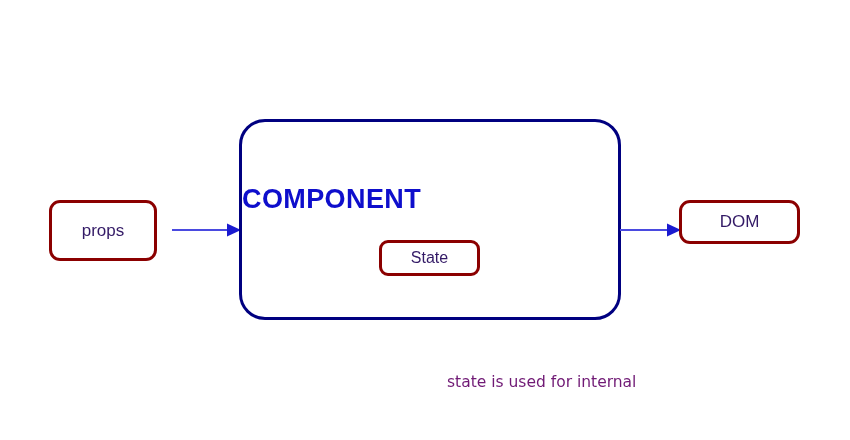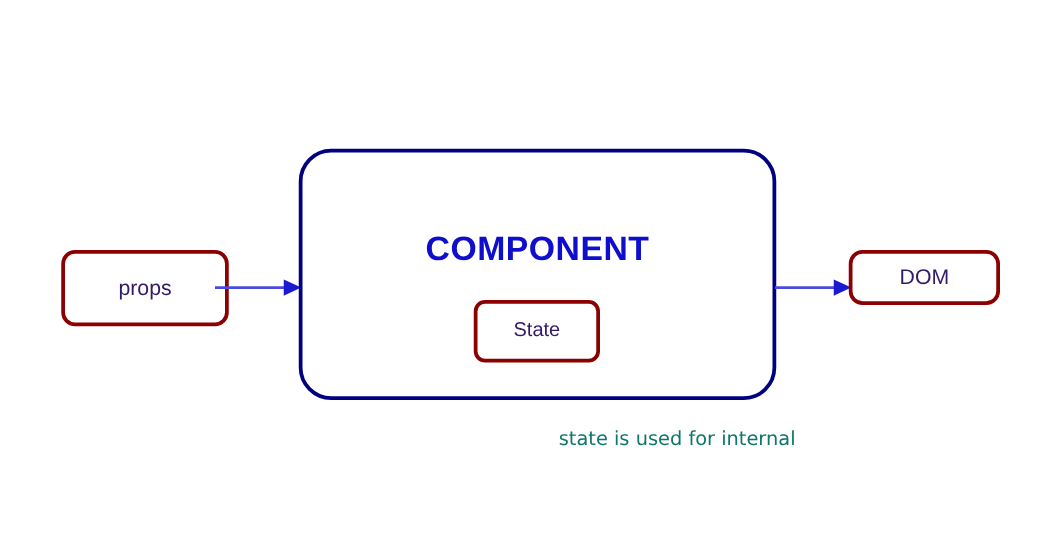--- a/index.html
+++ b/index.html
@@ -34,36 +34,36 @@
     border: 3px solid #8b0000;
     border-radius: 11px;
     color: #331a66;
     font-size: 17px;
     font-family: "Liberation Sans", sans-serif;
   }
 
   #props-node {
     left: 49px;
     top: 200px;
-    width: 134px;
+    width: 108px;
     height: 61px;
   }
 
   #dom-node {
     left: 679px;
     top: 200px;
     width: 121px;
     height: 44px;
   }
 
   #state-node {
     left: 379px;
     top: 240px;
     width: 101px;
-    height: 50px;
+    height: 36px;
     border-radius: 9px;
     font-size: 16px;
   }
 
   
   #component-node {
     position: absolute;
     box-sizing: border-box;
     left: 239px;
     top: 119px;
@@ -72,21 +72,20 @@
     border: 3px solid #000080;
     border-radius: 26px;
     background: #ffffff;
   }
 
   #component-title {
     position: absolute;
     left: 0;
     right: 0;
     top: 62px;
-    text-align: center;
     font-family: "Liberation Sans", sans-serif;
     font-size: 27px;
     font-weight: bold;
     color: #0e0ecc;
     letter-spacing: 0.4px;
   }
 
   
   .arrow {
     position: absolute;
@@ -102,25 +101,25 @@
     left: 618px;
     top: 218px;
     width: 64px;
     height: 24px;
   }
 
   
   #caption {
     position: absolute;
     left: 447px;
-    top: 340px;
+    top: 371px;
     font-family: "DejaVu Sans", sans-serif;
     font-size: 15.5px;
     line-height: 22px;
-    color: #0f766e;
+    color: #701a75;
     white-space: nowrap;
   }
   #caption div { display: block; }
 </style>
 </head>
 <body>
 
 <div id="canvas">
 
   <div class="node node-red" id="props-node">

